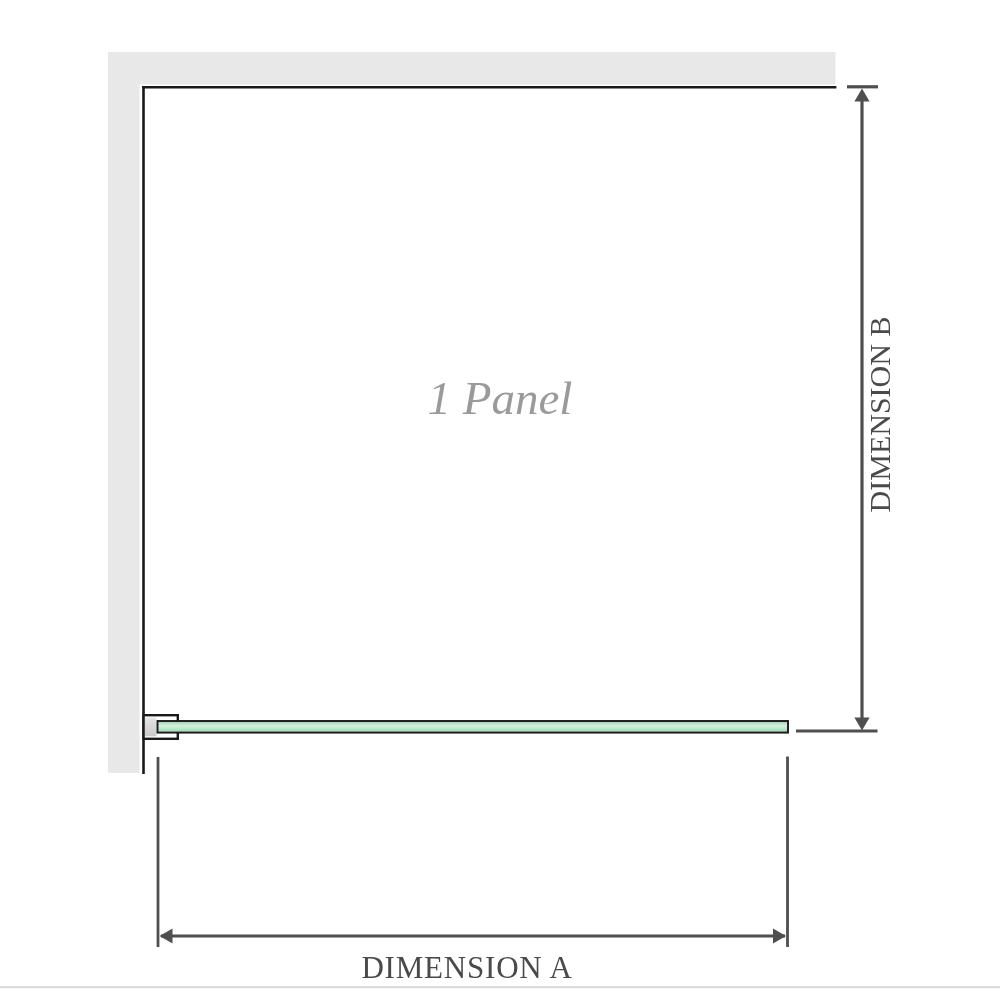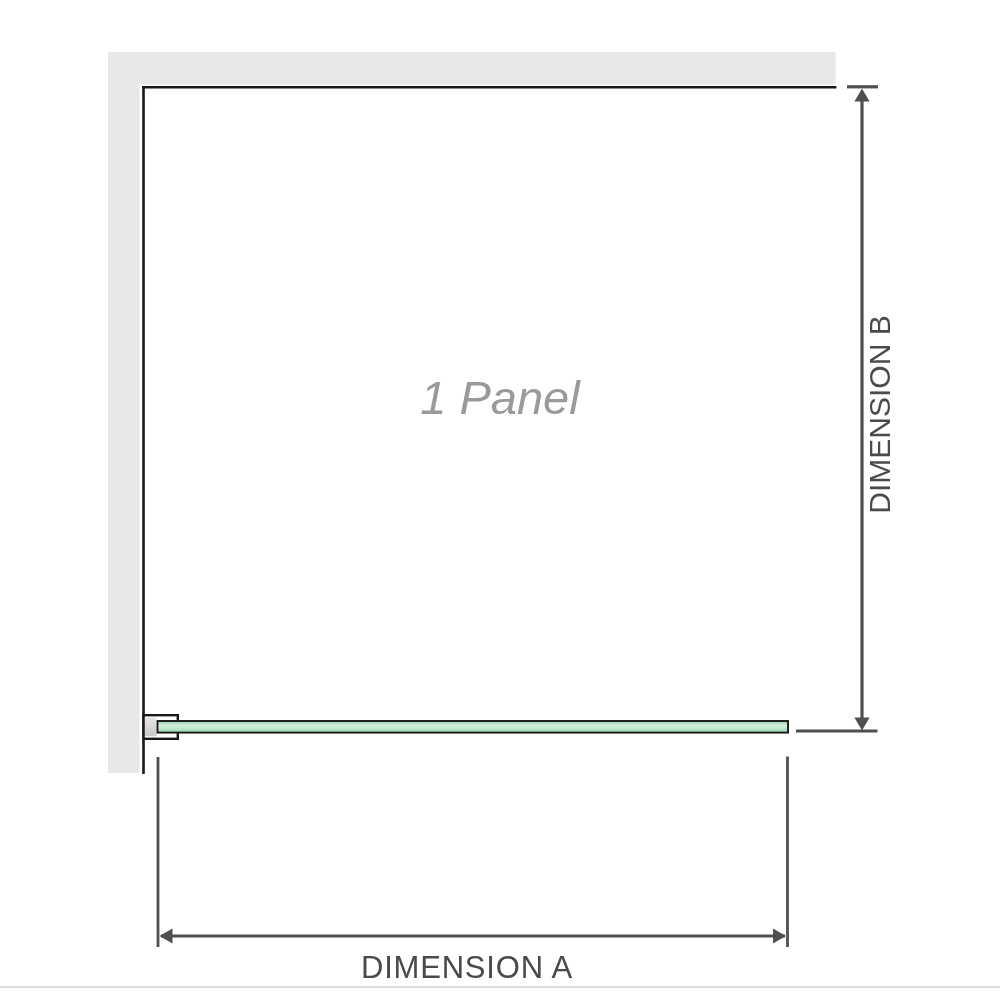--- a/index.html
+++ b/index.html
@@ -1,17 +1,17 @@
 <!DOCTYPE html>
 <html><head>
 <meta charset="utf-8">
 <style>
   html,body{margin:0;padding:0;background:#ffffff;}
   .stage{position:relative;width:1000px;height:1000px;background:#ffffff;overflow:hidden;
-         font-family:Liberation Sans, sans-serif;}
+         font-family:Liberation Serif, serif;}
   svg{position:absolute;left:0;top:0;}
 </style>
 </head>
 <body>
 <div class="stage">
 <svg width="1000" height="1000" viewBox="0 0 1000 1000">
   <defs>
     <linearGradient id="glass" x1="0" y1="0" x2="0" y2="1">
       <stop offset="0%" stop-color="#97ceaa"></stop>
       <stop offset="40%" stop-color="#d3f0dd"></stop>

